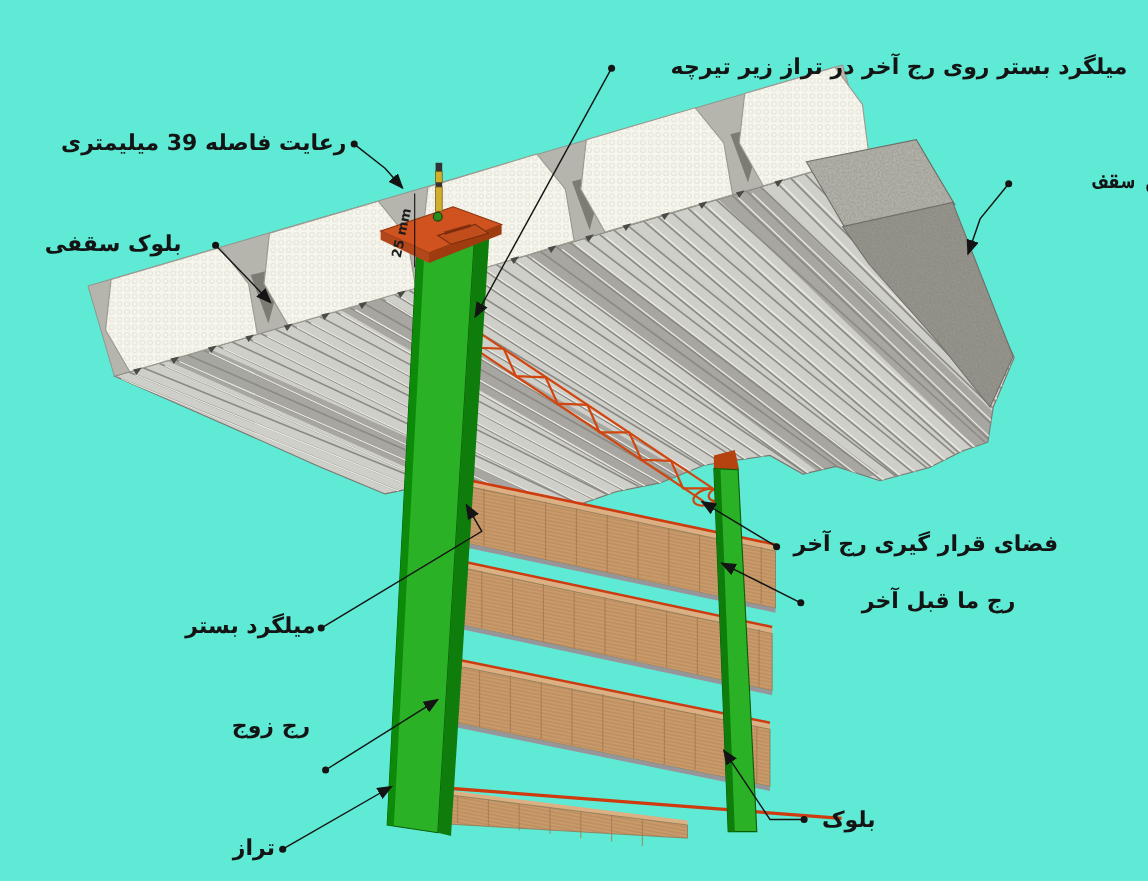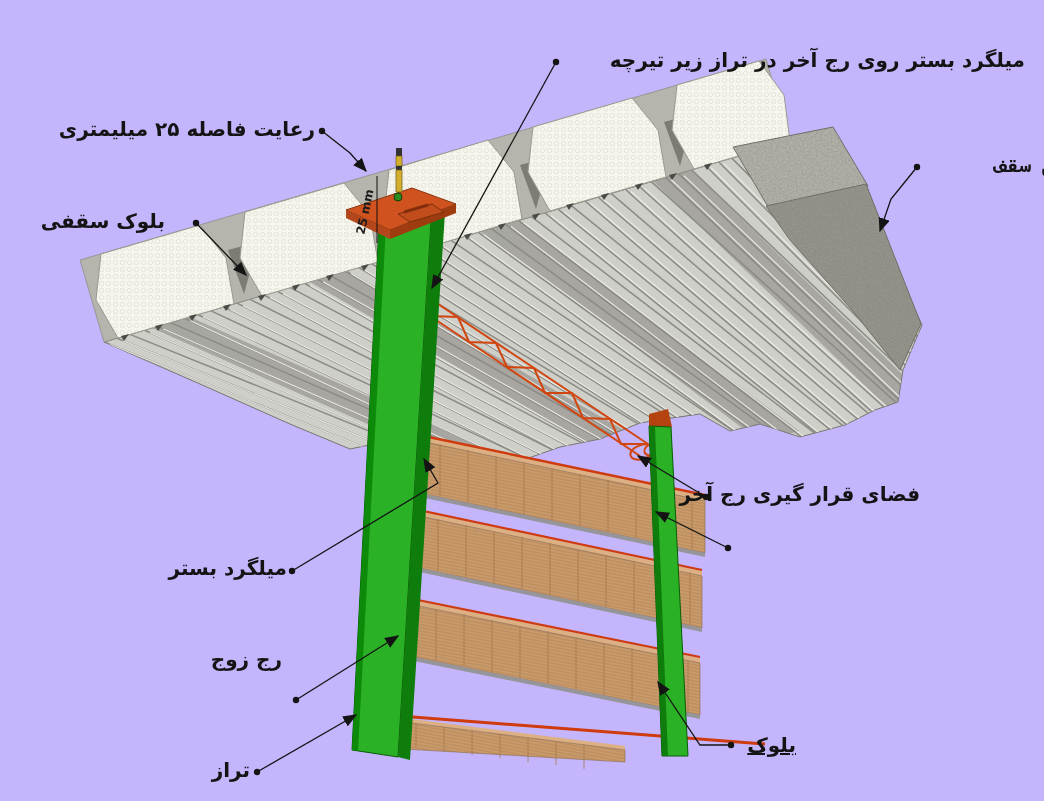--- a/index.html
+++ b/index.html
@@ -1,16 +1,16 @@
 <!DOCTYPE html>
 <html lang="fa"><head>
 <meta charset="utf-8">
 <style>
   html,body{margin:0;padding:0;background:#ffffff;}
-  .stage{position:relative;width:1044px;height:801px;background:#c4b5fd;overflow:hidden;
+  .stage{position:relative;width:1044px;height:801px;background:#5eead4;overflow:hidden;
          font-family:"DejaVu Sans", sans-serif;}
   .stage svg{position:absolute;left:0;top:0;}
   .lbl{position:absolute;font-size:20px;font-weight:bold;color:#141414;direction:rtl;
        white-space:nowrap;text-align:right;line-height:1.3;}
   .dim{position:absolute;font-size:12px;font-weight:bold;color:#1c1c1c;direction:ltr;
        transform:rotate(-78deg);transform-origin:center center;text-align:center;}
 </style>
 </head>
 <body>
 
@@ -181,22 +181,23 @@
     <circle cx="706" cy="497" r="3.2"></circle>
     <circle cx="728" cy="548" r="3.2"></circle>
     <circle cx="292" cy="571" r="3.2"></circle>
     <circle cx="296" cy="700" r="3.2"></circle>
     <circle cx="257" cy="772" r="3.2"></circle>
     <circle cx="731" cy="745" r="3.2"></circle>
   </g>
 </svg>
 
   <div class="lbl" style="left:575px;top:47px;width:450px;" dir="rtl">میلگرد بستر روی رج آخر در تراز زیر تیرچه</div>
-  <div class="lbl" style="left:95px;top:116px;width:220px;" dir="rtl">رعایت فاصله ۲۵ میلیمتری</div>
+  <div class="lbl" style="left:95px;top:116px;width:220px;" dir="rtl">رعایت فاصله 39 میلیمتری</div>
   <div class="lbl" style="left:40px;top:208px;width:125px;" dir="rtl">بلوک سقفی</div>
   <div class="lbl" style="left:967px;top:154px;width:112px;font-family:Liberation Mono, monospace;" dir="rtl">بتن سقف</div>
-  <div class="lbl" style="left:706px;top:481px;width:214px;" dir="rtl">فضای قرار گیری رج آخر</div>
+  <div class="lbl" style="left:748px;top:481px;width:214px;" dir="rtl">فضای قرار گیری رج آخر</div>
+  <div class="lbl" style="left:745px;top:533px;width:178px;" dir="rtl">رج ما قبل آخر</div>
   <div class="lbl" style="left:180px;top:555px;width:107px;text-align:right;" dir="rtl">میلگرد بستر</div>
   <div class="lbl" style="left:210px;top:646px;width:72px;" dir="rtl">رج زوج</div>
   <div class="lbl" style="left:188px;top:757px;width:62px;" dir="rtl">تراز</div>
-  <div class="lbl" style="left:744px;top:732px;width:52px;text-decoration:underline;" dir="rtl">بلوک</div>
+  <div class="lbl" style="left:744px;top:732px;width:52px;" dir="rtl">بلوک</div>
   <div class="dim" style="left:341px;top:204px;width:50px;height:16px;">25 mm</div>
 </div>
 
 </body></html>

